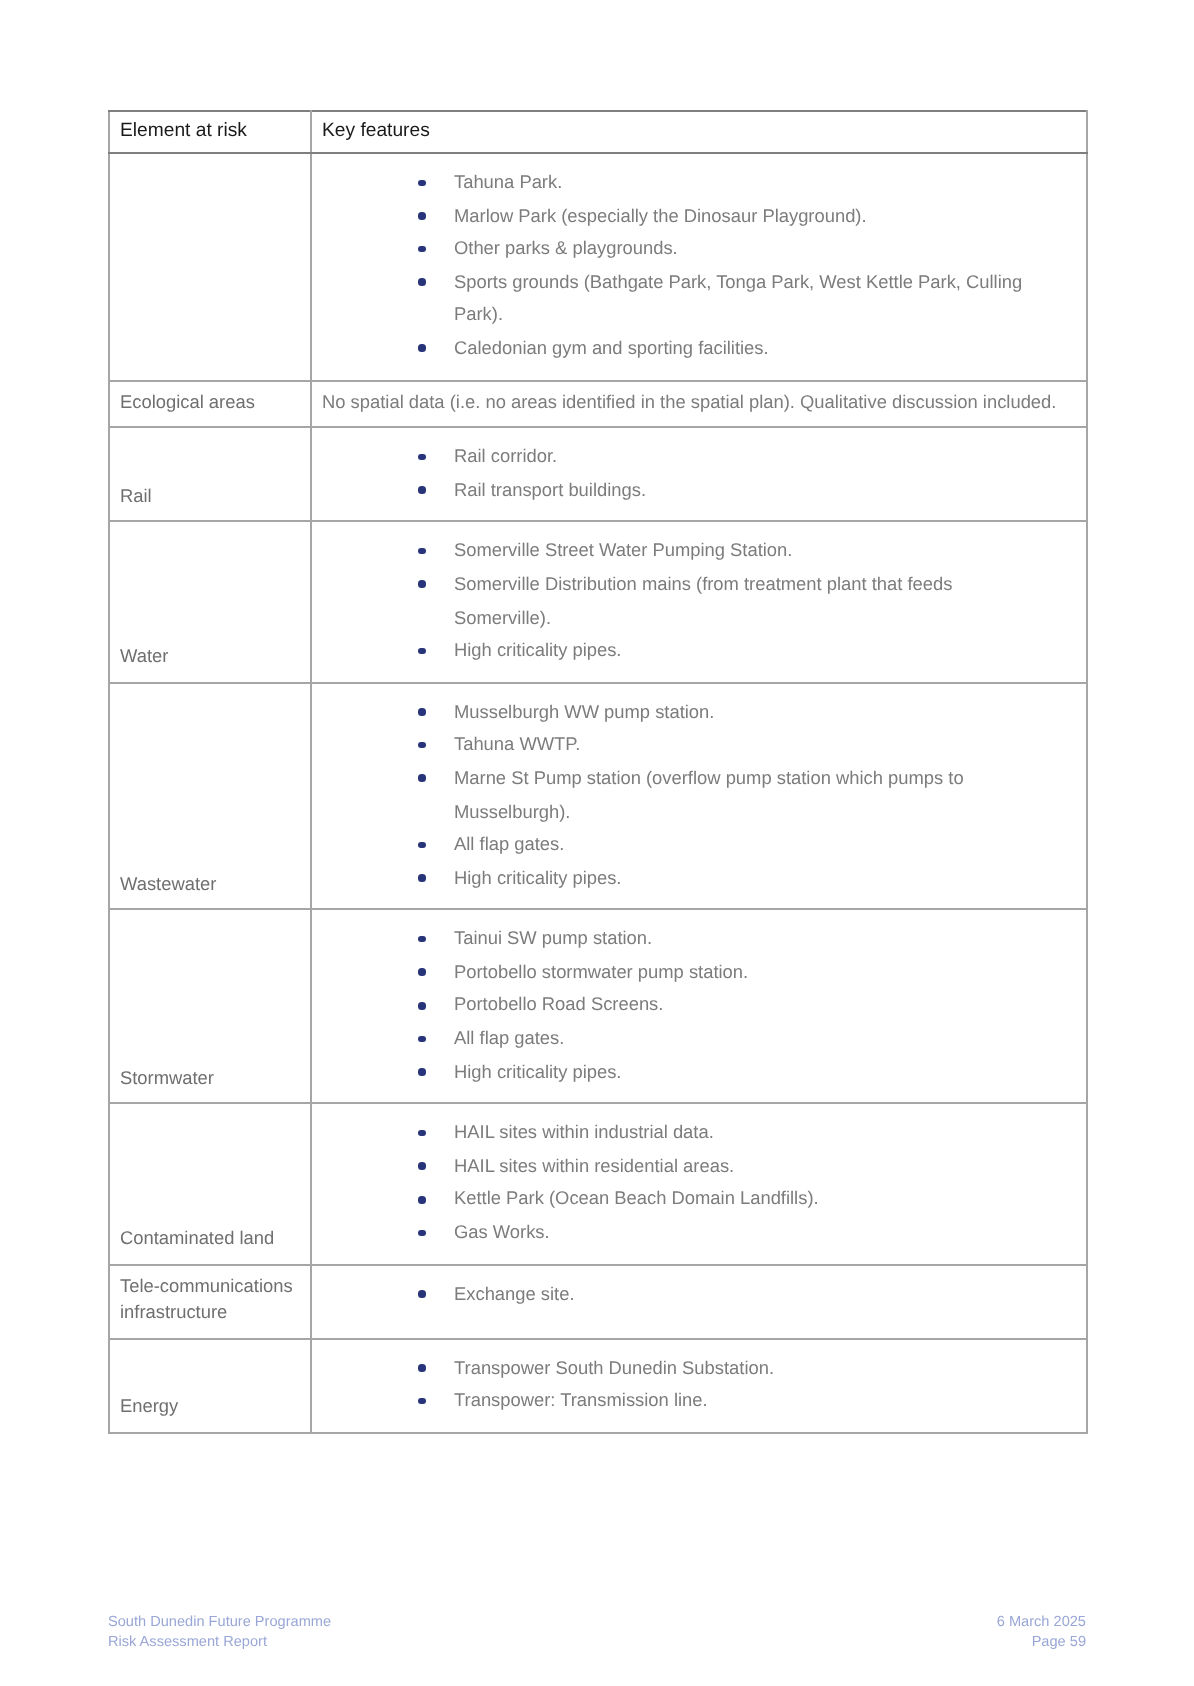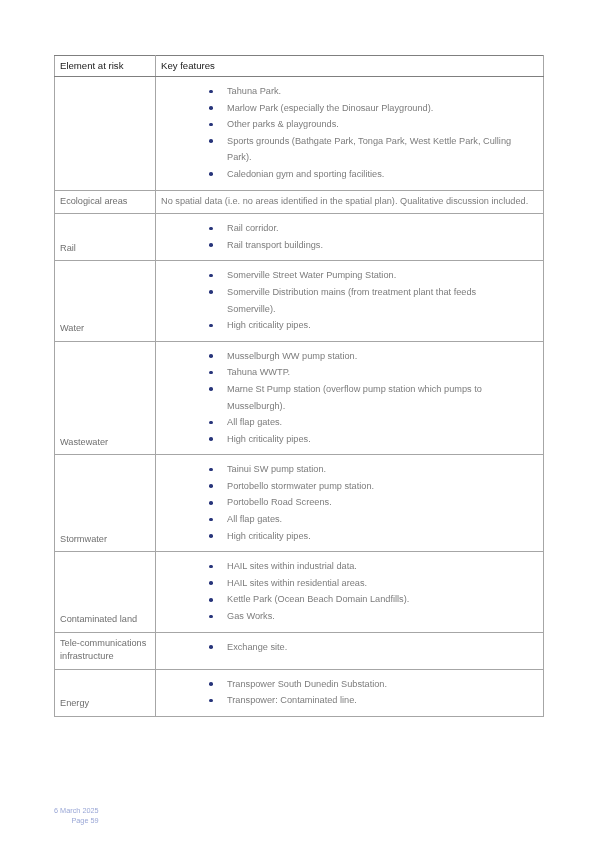--- a/index.html
+++ b/index.html
@@ -221,24 +221,25 @@
             <ul class="feature-list">
               <li>Exchange site.</li>
             </ul>
           </td>
         </tr>
         <tr>
           <td class="element">Energy</td>
           <td class="features">
             <ul class="feature-list">
               <li>Transpower South Dunedin Substation.</li>
-              <li>Transpower: Contaminated line.</li>
+              <li>Transpower: Transmission line.</li>
             </ul>
           </td>
         </tr>
       </tbody>
   </table>
 
   <div class="footer">
+    <div class="footer-left"><span>South Dunedin Future Programme</span><br><span>Risk Assessment Report</span></div>
     <div class="footer-right"><span>6 March 2025</span><br><span>Page 59</span></div>
   </div>
 
 </div>
 
 </body></html>

